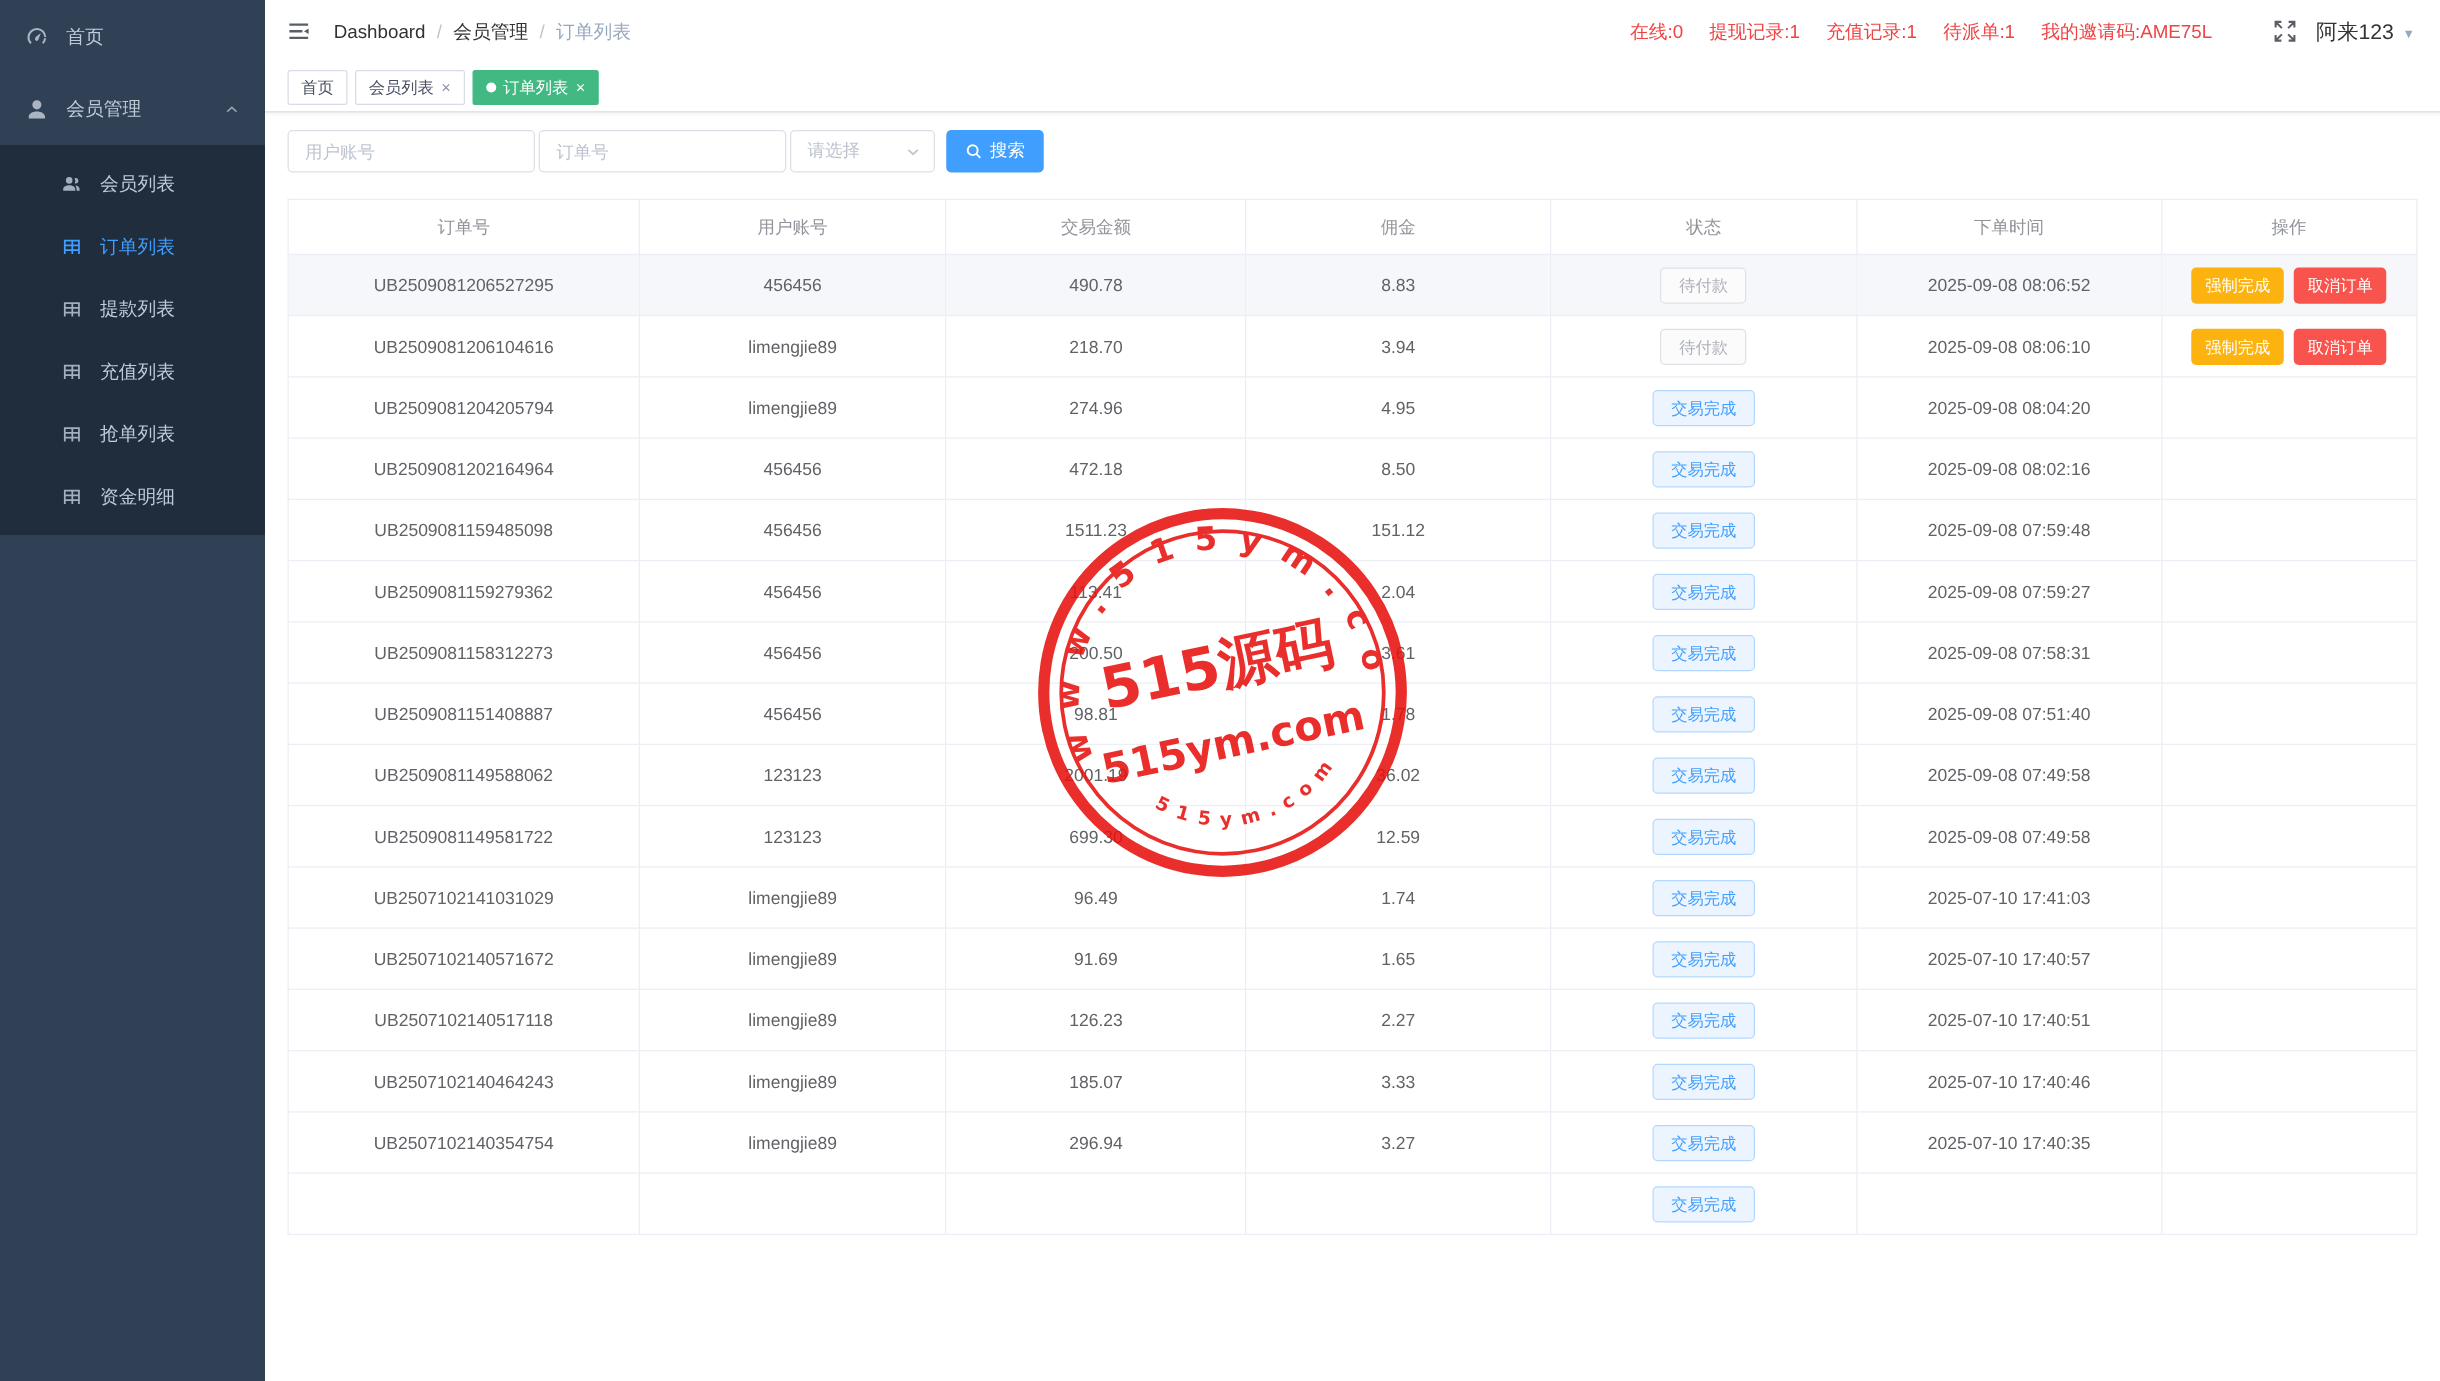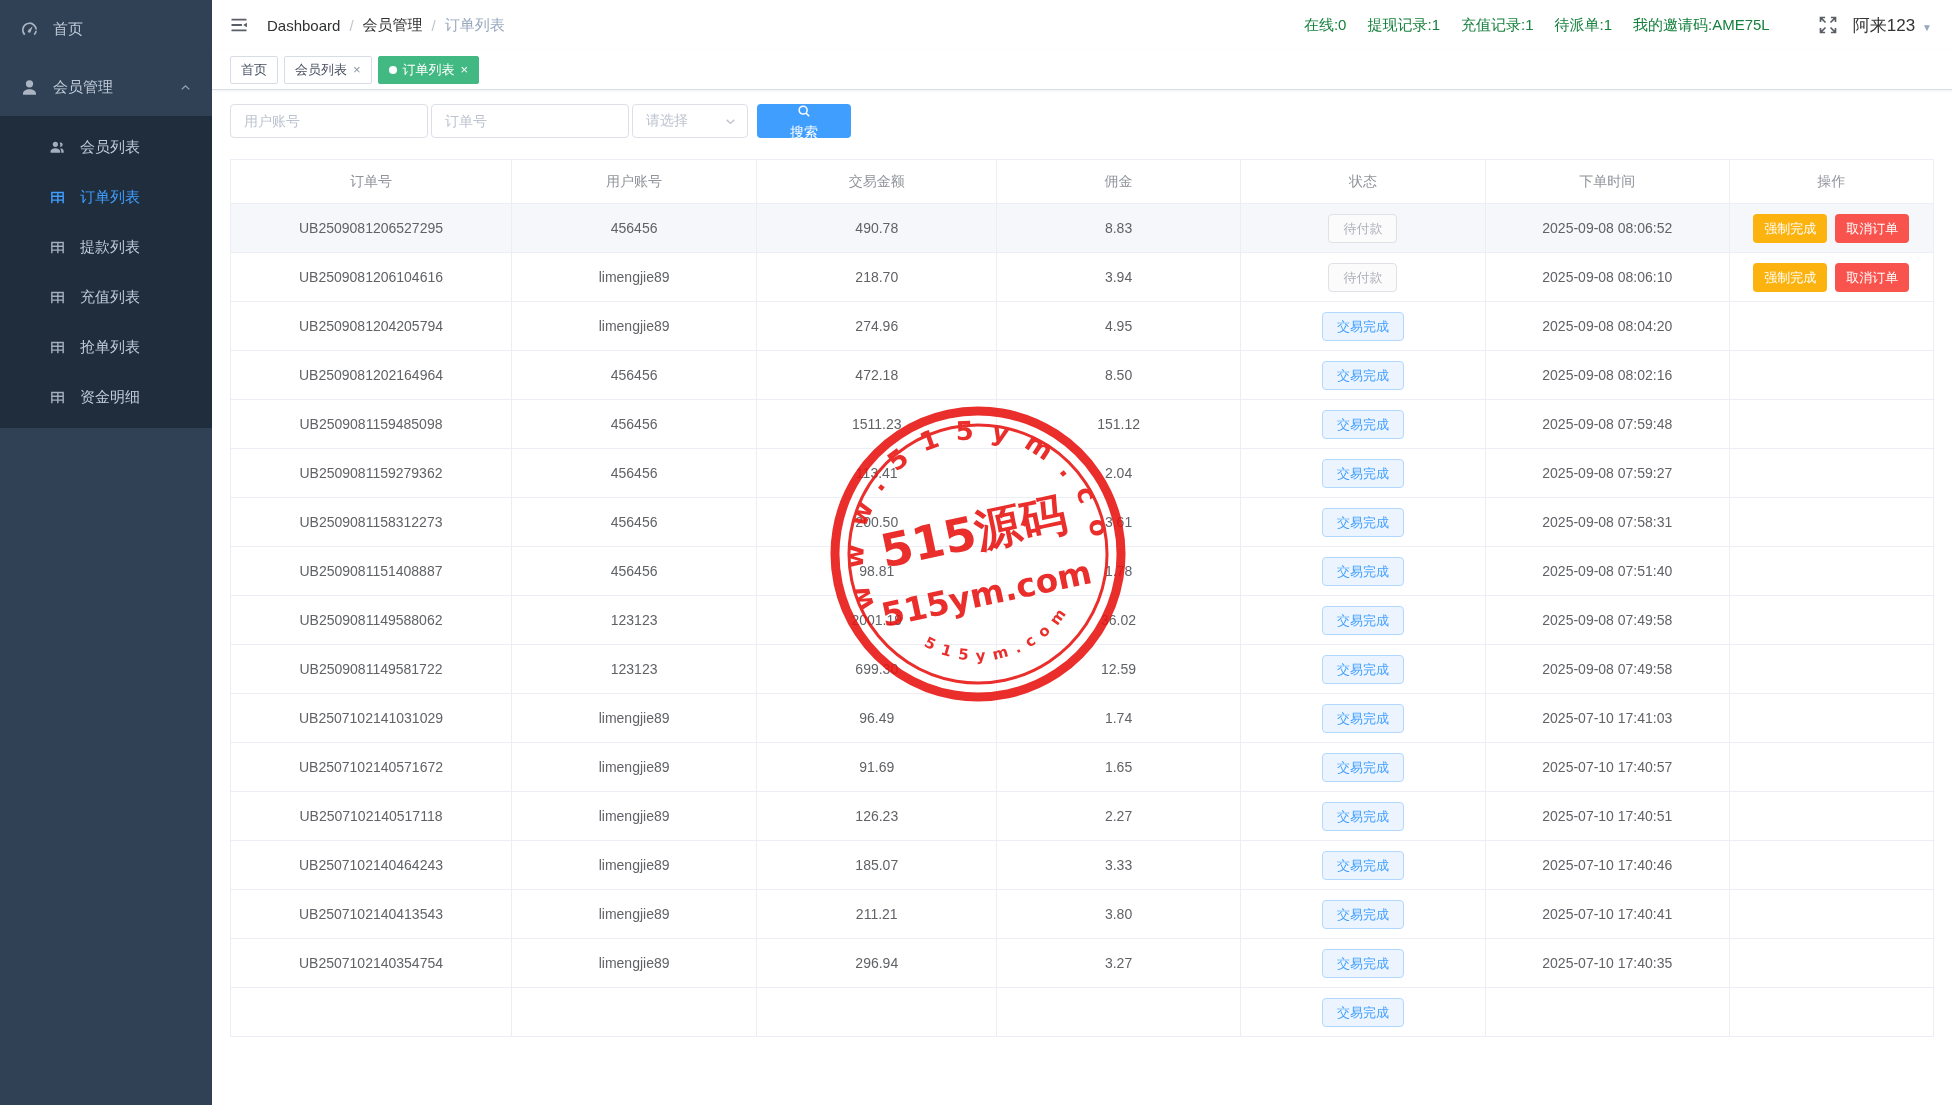--- a/index.html
+++ b/index.html
@@ -24,21 +24,21 @@
   
   .main { flex:1; display:flex; flex-direction:column; min-width:0; background:#fff; }
 
   .navbar { height:50px; display:flex; align-items:center; padding:0 20px 0 16px; background:#fff; }
   .hamburger { width:22px; height:20px; margin-right:17px; color:#5a5e66; cursor:pointer; }
   .hamburger svg { width:100%; height:100%; display:block; }
   .breadcrumb { display:flex; align-items:center; gap:9px; font-size:15px; color:#303133; }
   .bc-sep { color:#c0c4cc; }
   .bc-last { color:#97a8be; }
   .nav-right { margin-left:auto; display:flex; align-items:center; }
-  .stats { display:flex; gap:21px; font-size:15px; color:#15803d; margin-right:48px; }
+  .stats { display:flex; gap:21px; font-size:15px; color:#ef4444; margin-right:48px; }
   .fs-icon { width:20px; height:20px; color:#5a5e66; margin-right:15px; cursor:pointer; }
   .fs-icon svg { width:100%; height:100%; display:block; }
   .username { display:flex; align-items:center; gap:7px; font-size:17px; color:#333; cursor:pointer; }
   .caret { font-size:10px; color:#97a8be; transform:translateY(2px); }
 
   .tags-bar { height:40px; display:flex; align-items:center; gap:6px; padding:0 18px; background:#fff;
               border-bottom:1px solid #d8dce5; box-shadow:0 1px 3px rgba(0,21,41,.06); position:relative; z-index:2; }
   .tag { height:28px; display:inline-flex; align-items:center; gap:6px; padding:0 10px; border:1px solid #d8dce5;
          background:#fff; color:#495060; font-size:13px; cursor:pointer; border-radius:2px; }
   .tag .dot { width:8px; height:8px; border-radius:50%; background:#fff; display:none; }
@@ -49,22 +49,22 @@
 
   .content { padding:14px 18px 0; position:relative; flex:1; }
 
   .search-row { display:flex; align-items:center; gap:3px; margin-bottom:21px; }
   .inp { height:34px; width:198px; border:1px solid #dcdfe6; border-radius:4px; padding:0 13px; font-size:14px; color:#606266; outline:none; }
   .inp::placeholder { color:#bdc3cf; }
   .sel { height:34px; width:116px; border:1px solid #dcdfe6; border-radius:4px; display:flex; align-items:center;
          justify-content:space-between; padding:0 10px 0 13px; font-size:14px; color:#bdc3cf; cursor:pointer; background:#fff; }
   .sel .chev { width:13px; height:13px; color:#c0c4cc; }
   .sel .chev svg { width:100%; height:100%; display:block; }
-  .search-btn { height:34px; margin-left:6px; padding:0 33px; background:#409eff; border:none; border-radius:4px;
-                color:#fff; font-size:14px; display:flex; align-items:center; gap:6px; cursor:pointer;flex-direction:column; }
+  .search-btn { height:34px; margin-left:6px; padding:0 15px; background:#409eff; border:none; border-radius:4px;
+                color:#fff; font-size:14px; display:flex; align-items:center; gap:6px; cursor:pointer; }
   .search-btn .mag { width:14px; height:14px; }
   .search-btn .mag svg { width:100%; height:100%; display:block; }
 
   table { width:100%; border-collapse:collapse; table-layout:fixed; }
   th { height:44px; border:1px solid #ebeef5; font-size:14px; font-weight:400; color:#909399; background:#fff; }
   td { height:49px; border:1px solid #ebeef5; font-size:14px; color:#606266; text-align:center; padding:0 6px;
        overflow:hidden; white-space:nowrap; }
   tr.hl td { background:#f5f7fa; }
 
   .badge { display:inline-block; padding:7px 14px; font-size:13px; border-radius:4px; line-height:1; }
@@ -371,29 +371,20 @@
             <tr>
               <td>UB2507102140464243</td>
               <td>limengjie89</td>
               <td>185.07</td>
               <td>3.33</td>
               <td><span class="badge done">交易完成</span></td>
               <td>2025-07-10 17:40:46</td>
               <td></td>
             </tr>
             <tr>
-              <td>UB2507102140413543</td>
-              <td>limengjie89</td>
-              <td>211.21</td>
-              <td>3.80</td>
-              <td><span class="badge done">交易完成</span></td>
-              <td>2025-07-10 17:40:41</td>
-              <td></td>
-            </tr>
-            <tr>
               <td>UB2507102140354754</td>
               <td>limengjie89</td>
               <td>296.94</td>
               <td>3.27</td>
               <td><span class="badge done">交易完成</span></td>
               <td>2025-07-10 17:40:35</td>
               <td></td>
             </tr>
             <tr>
               <td></td>

